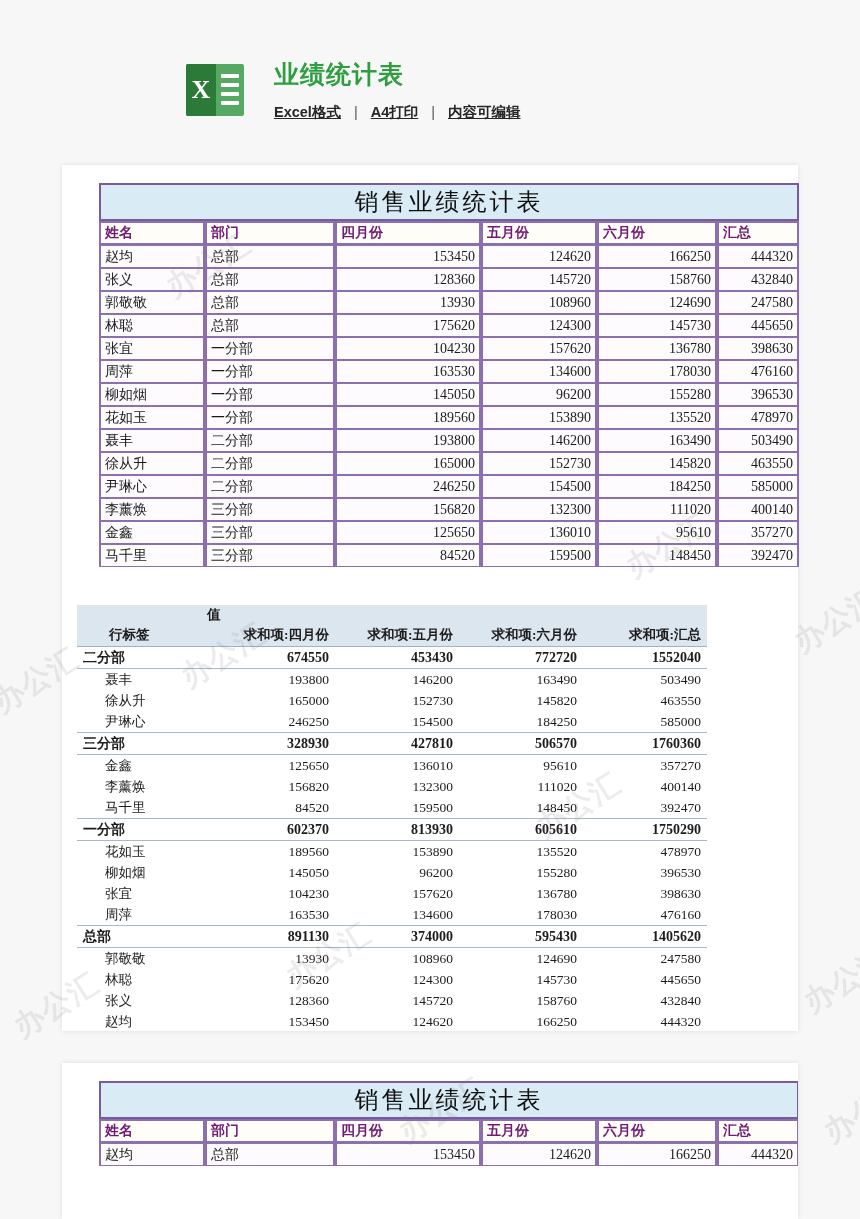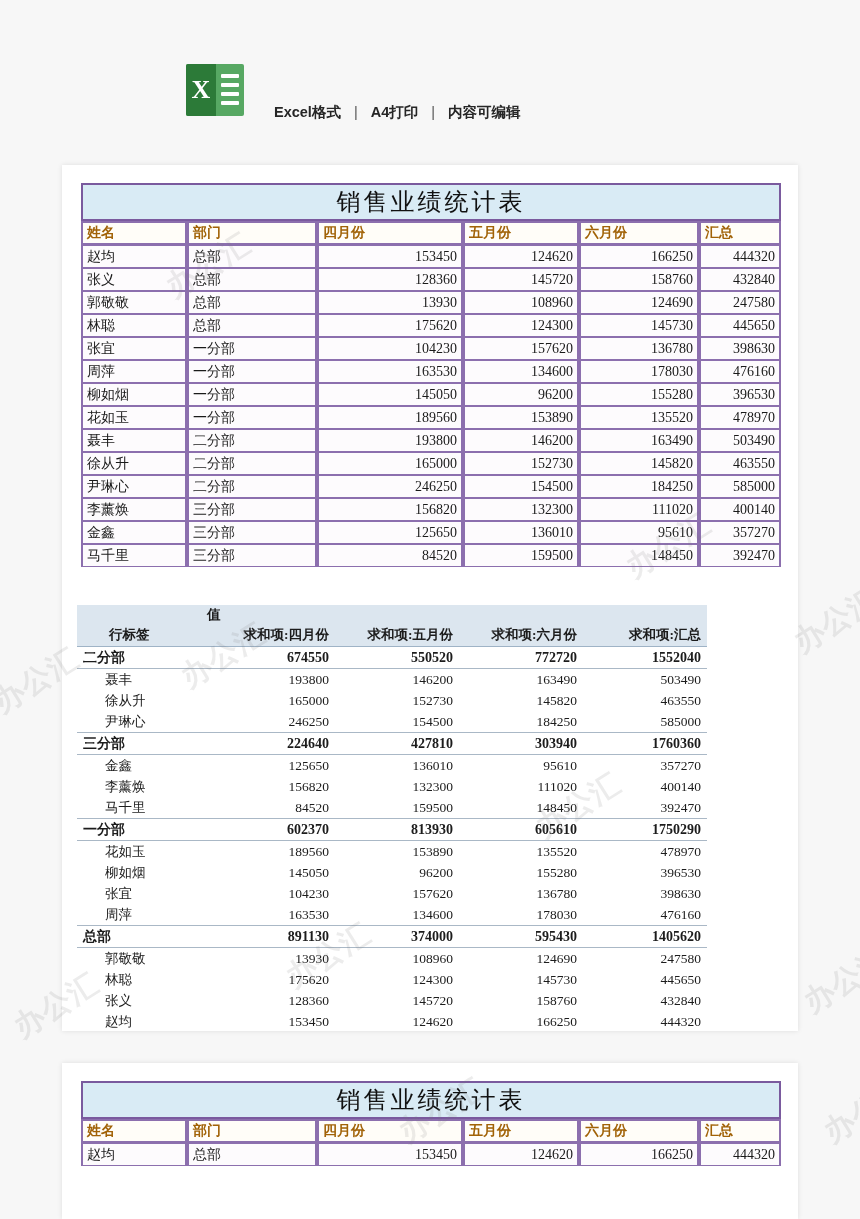--- a/index.html
+++ b/index.html
@@ -80,20 +80,21 @@
     white-space: nowrap;
   }
   .mast-sub {
     position: absolute;
     left: 274px;
     top: 103px;
     font-size: 14.5px;
     font-weight: bold;
     color: #262626;
     white-space: nowrap;
+    text-decoration: underline;
   }
   .mast-sub .sep {
     color: #555;
     margin: 0 13px;
     font-weight: normal;
   }
 
   
   .sheet {
     position: absolute;
@@ -101,21 +102,21 @@
     width: 736px;
     background: #ffffff;
     box-shadow: 0 0 5px rgba(0,0,0,0.10);
   }
   #sheet-1 { top: 165px; height: 866px; }
   #sheet-2 { top: 1063px; height: 156px; overflow: hidden; }
 
   
   .xl-wrap {
     position: absolute;
-    left: 19px;
+    left: 37px;
     width: 576px;
   }
   .xl-table {
     width: 700px;
     border-collapse: separate;
     border-spacing: 0;
     table-layout: fixed;
   }
   .xl-table td {
     border: 1px solid #8c6fae;
@@ -132,21 +133,21 @@
   .xl-table td.title {
     background: #d9ebf5;
     text-align: center;
     font-size: 24px;
     height: 38px;
     letter-spacing: 3px;
     color: #111;
     border: 2px solid #7a5a9e;
   }
   .xl-table td.hd {
-    color: #a16207;
+    color: #701a75;
     font-weight: bold;
     font-size: 14px;
     background: #fffdf8;
     border: 2px solid #8c6fae;
     height: 24px;
   }
   .xl-table td.num {
     text-align: right;
     border-left: 2px solid #8c6fae;
     border-right: 2px solid #8c6fae;
@@ -240,20 +241,21 @@
     <div class="doc"></div>
     <div class="left"></div>
     <div class="xglyph">X</div>
     <div class="bars">
       <i class="long"></i>
         <i class="long"></i>
         <i class="long"></i>
         <i class="long"></i>
     </div>
   </div>
+  <div class="mast-title">业绩统计表</div>
   <div class="mast-sub">
     <span>Excel格式</span><span class="sep">|</span><span>A4打印</span><span class="sep">|</span><span>内容可编辑</span>
   </div>
 </div>
 
 <div class="sheet" id="sheet-1">
 
   <div class="xl-wrap" style="top:18px;">
     <table class="xl-table">
       <colgroup>
@@ -409,21 +411,21 @@
           <tr class="hdr">
             <td class="first">行标签</td>
             <td class="">求和项:四月份</td>
             <td class="">求和项:五月份</td>
             <td class="">求和项:六月份</td>
             <td class="">求和项:汇总</td>
           </tr>
           <tr class="grp">
             <td class="p-name">二分部</td>
             <td class="p-val">674550</td>
-            <td class="p-val">550520</td>
+            <td class="p-val">453430</td>
             <td class="p-val">772720</td>
             <td class="p-val">1552040</td>
           </tr>
           <tr class="item">
             <td class="p-name">聂丰</td>
             <td class="p-val">193800</td>
             <td class="p-val">146200</td>
             <td class="p-val">163490</td>
             <td class="p-val">503490</td>
           </tr>
@@ -436,23 +438,23 @@
           </tr>
           <tr class="item">
             <td class="p-name">尹琳心</td>
             <td class="p-val">246250</td>
             <td class="p-val">154500</td>
             <td class="p-val">184250</td>
             <td class="p-val">585000</td>
           </tr>
           <tr class="grp">
             <td class="p-name">三分部</td>
-            <td class="p-val">224640</td>
+            <td class="p-val">328930</td>
             <td class="p-val">427810</td>
-            <td class="p-val">303940</td>
+            <td class="p-val">506570</td>
             <td class="p-val">1760360</td>
           </tr>
           <tr class="item">
             <td class="p-name">金鑫</td>
             <td class="p-val">125650</td>
             <td class="p-val">136010</td>
             <td class="p-val">95610</td>
             <td class="p-val">357270</td>
           </tr>
           <tr class="item">

